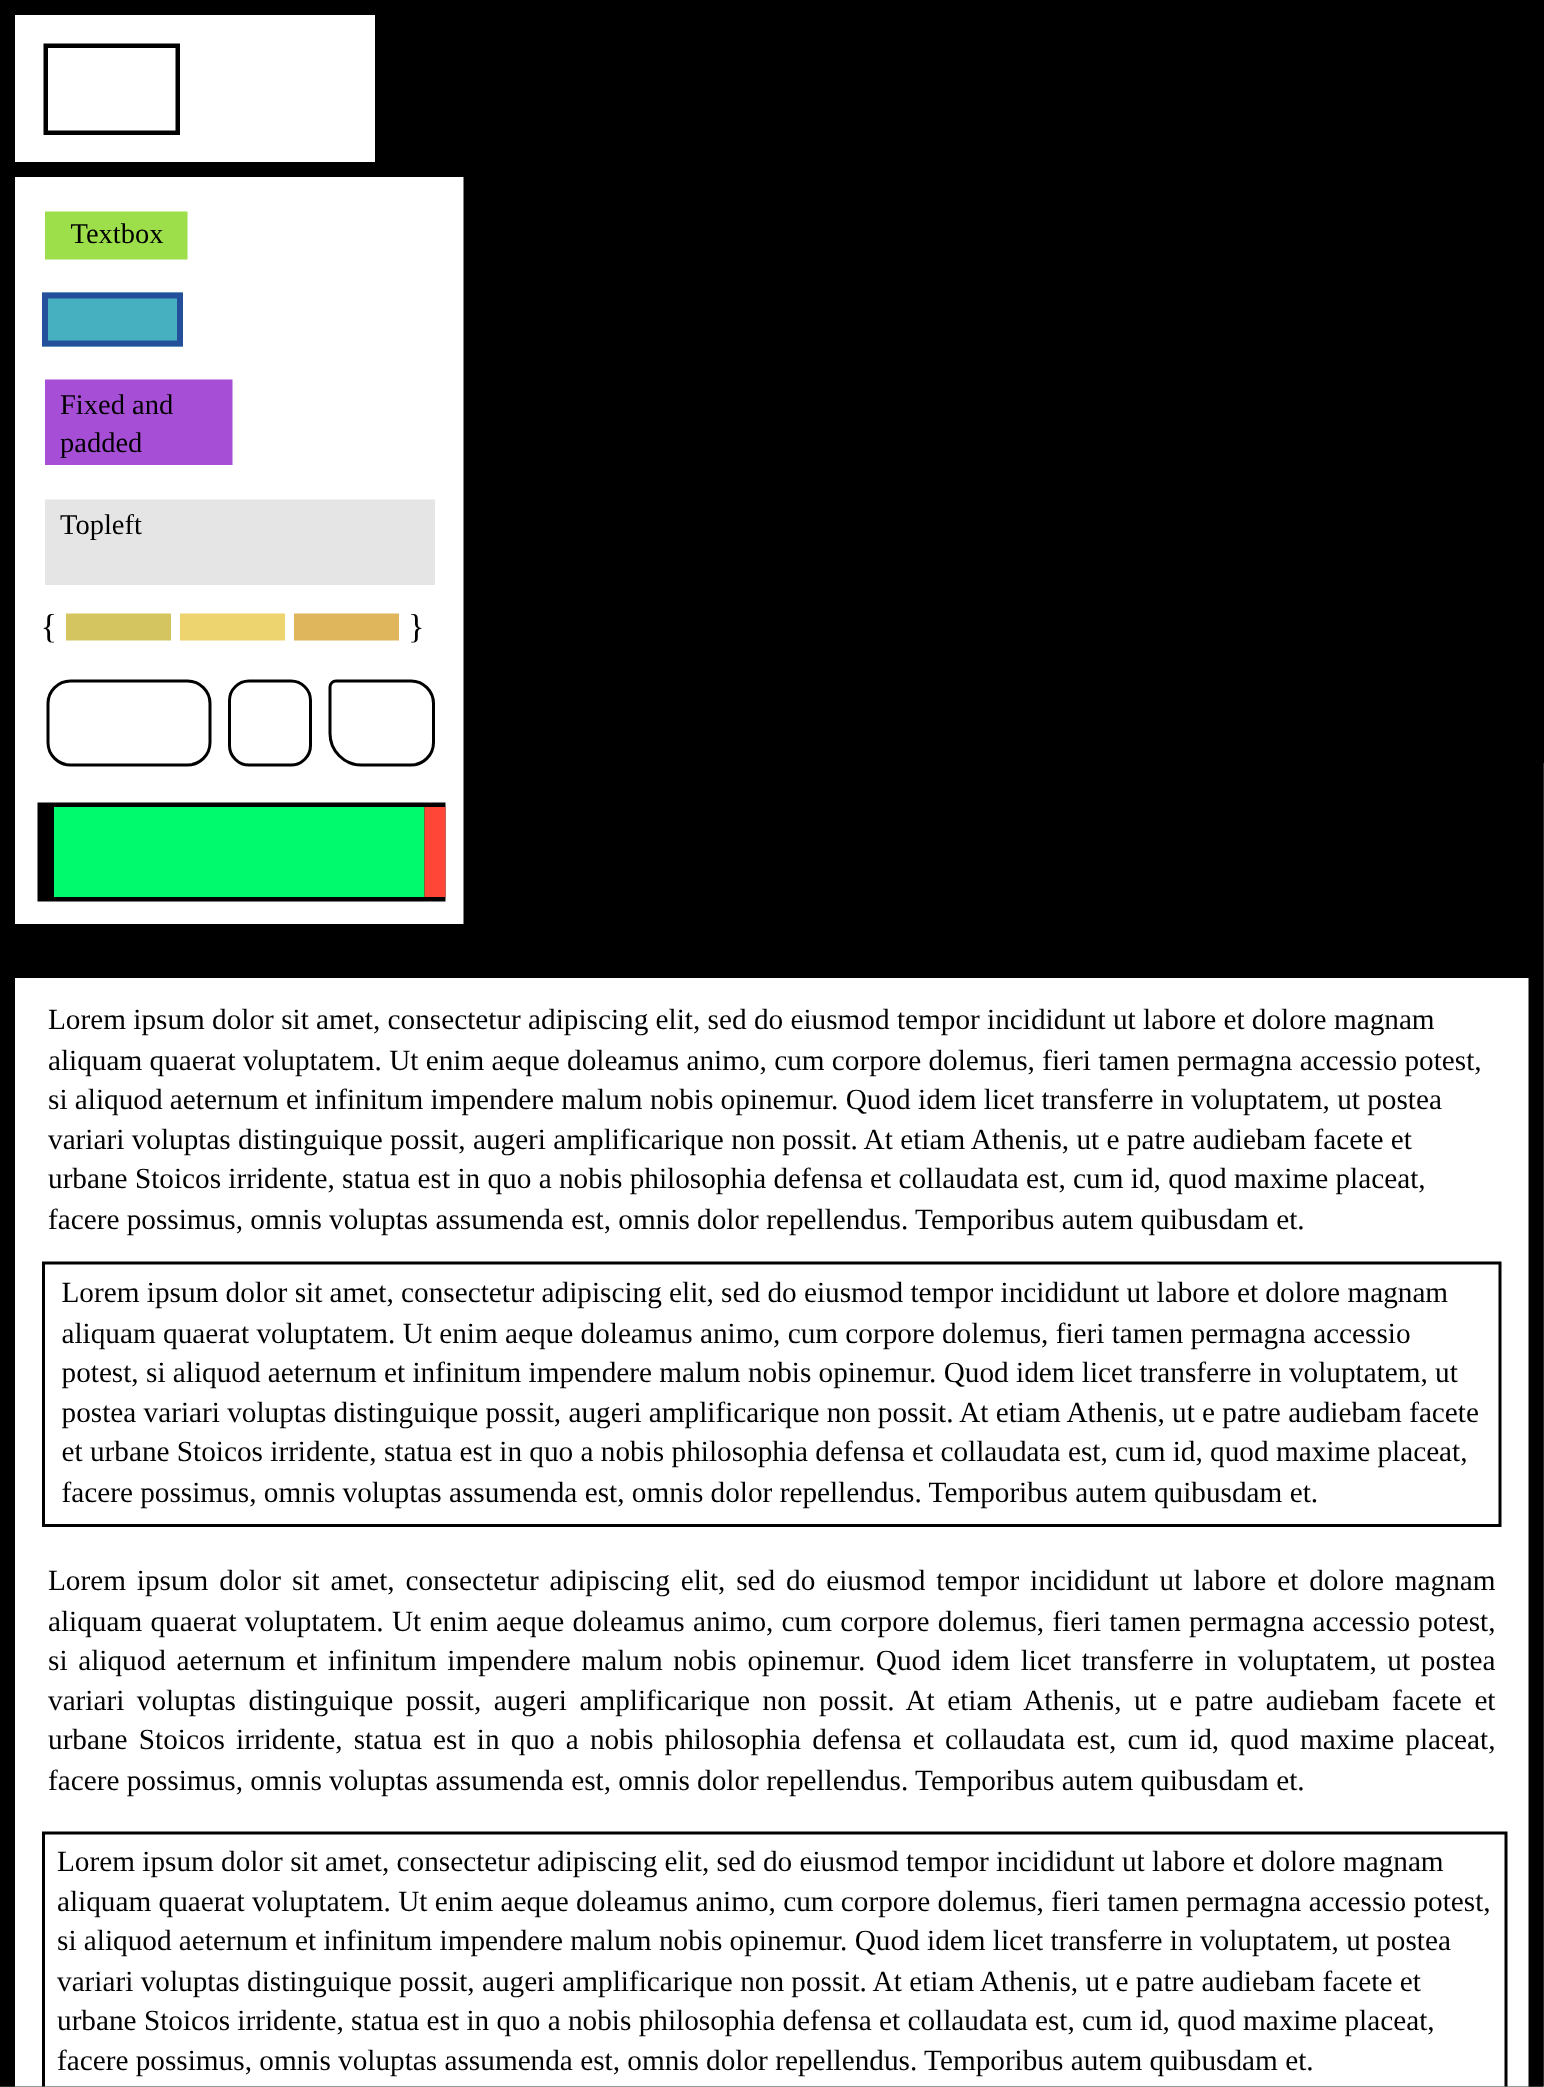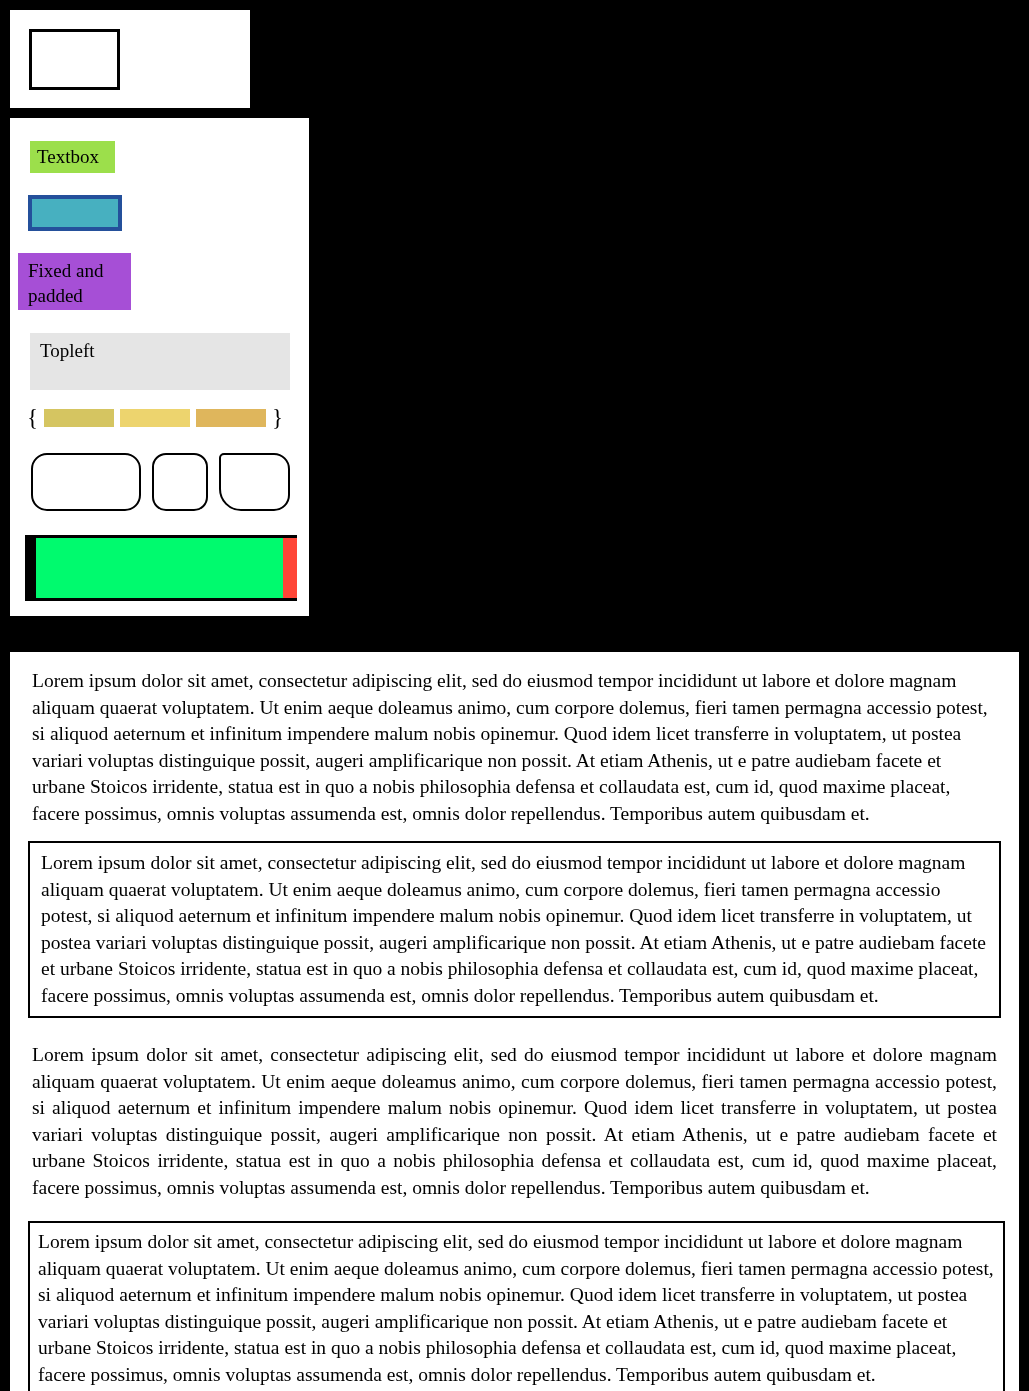--- a/index.html
+++ b/index.html
@@ -14,31 +14,31 @@
   .panel { position: absolute; background: #fff; }
   .panel-a { left: 10px; top: 10px; width: 240px; height: 98px; }
   .outlined-box {
     position: absolute; left: 19px; top: 19px;
     width: 85px; height: 55px;
     border: 3px solid #000; background: #fff;
   }
   .panel-b { left: 10px; top: 118px; width: 299px; height: 498px; font-size: 19px; }
   .textbox {
     position: absolute; left: 20px; top: 23px;
-    width: 85px; height: 32px; box-sizing: border-box;
-    background: #9CDF4B; padding-left: 7px; line-height: 32px;
+    width: 95px; height: 32px; box-sizing: border-box;
+    background: #9CDF4B; padding-left: 17px; line-height: 32px;
   }
   .teal-box {
     position: absolute; left: 18px; top: 77px;
     width: 94px; height: 36px; box-sizing: border-box;
     border: 4px solid #24509B; background: #47B0C0;
   }
   .fixed-padded {
-    position: absolute; left: 8px; top: 135px;
-    width: 113px; height: 57px; box-sizing: border-box;
+    position: absolute; left: 20px; top: 135px;
+    width: 125px; height: 57px; box-sizing: border-box;
     background: #A64FD6; padding: 5px 10px; line-height: 25px;
   }
   .topleft {
     position: absolute; left: 20px; top: 215px;
     width: 260px; height: 57px; box-sizing: border-box;
     background: #e5e5e5; padding: 5px 10px; line-height: 25px;
   }
   .brace-row {
     position: absolute; left: 17px; top: 286px;
     display: flex; align-items: center; gap: 6px; height: 28px;

